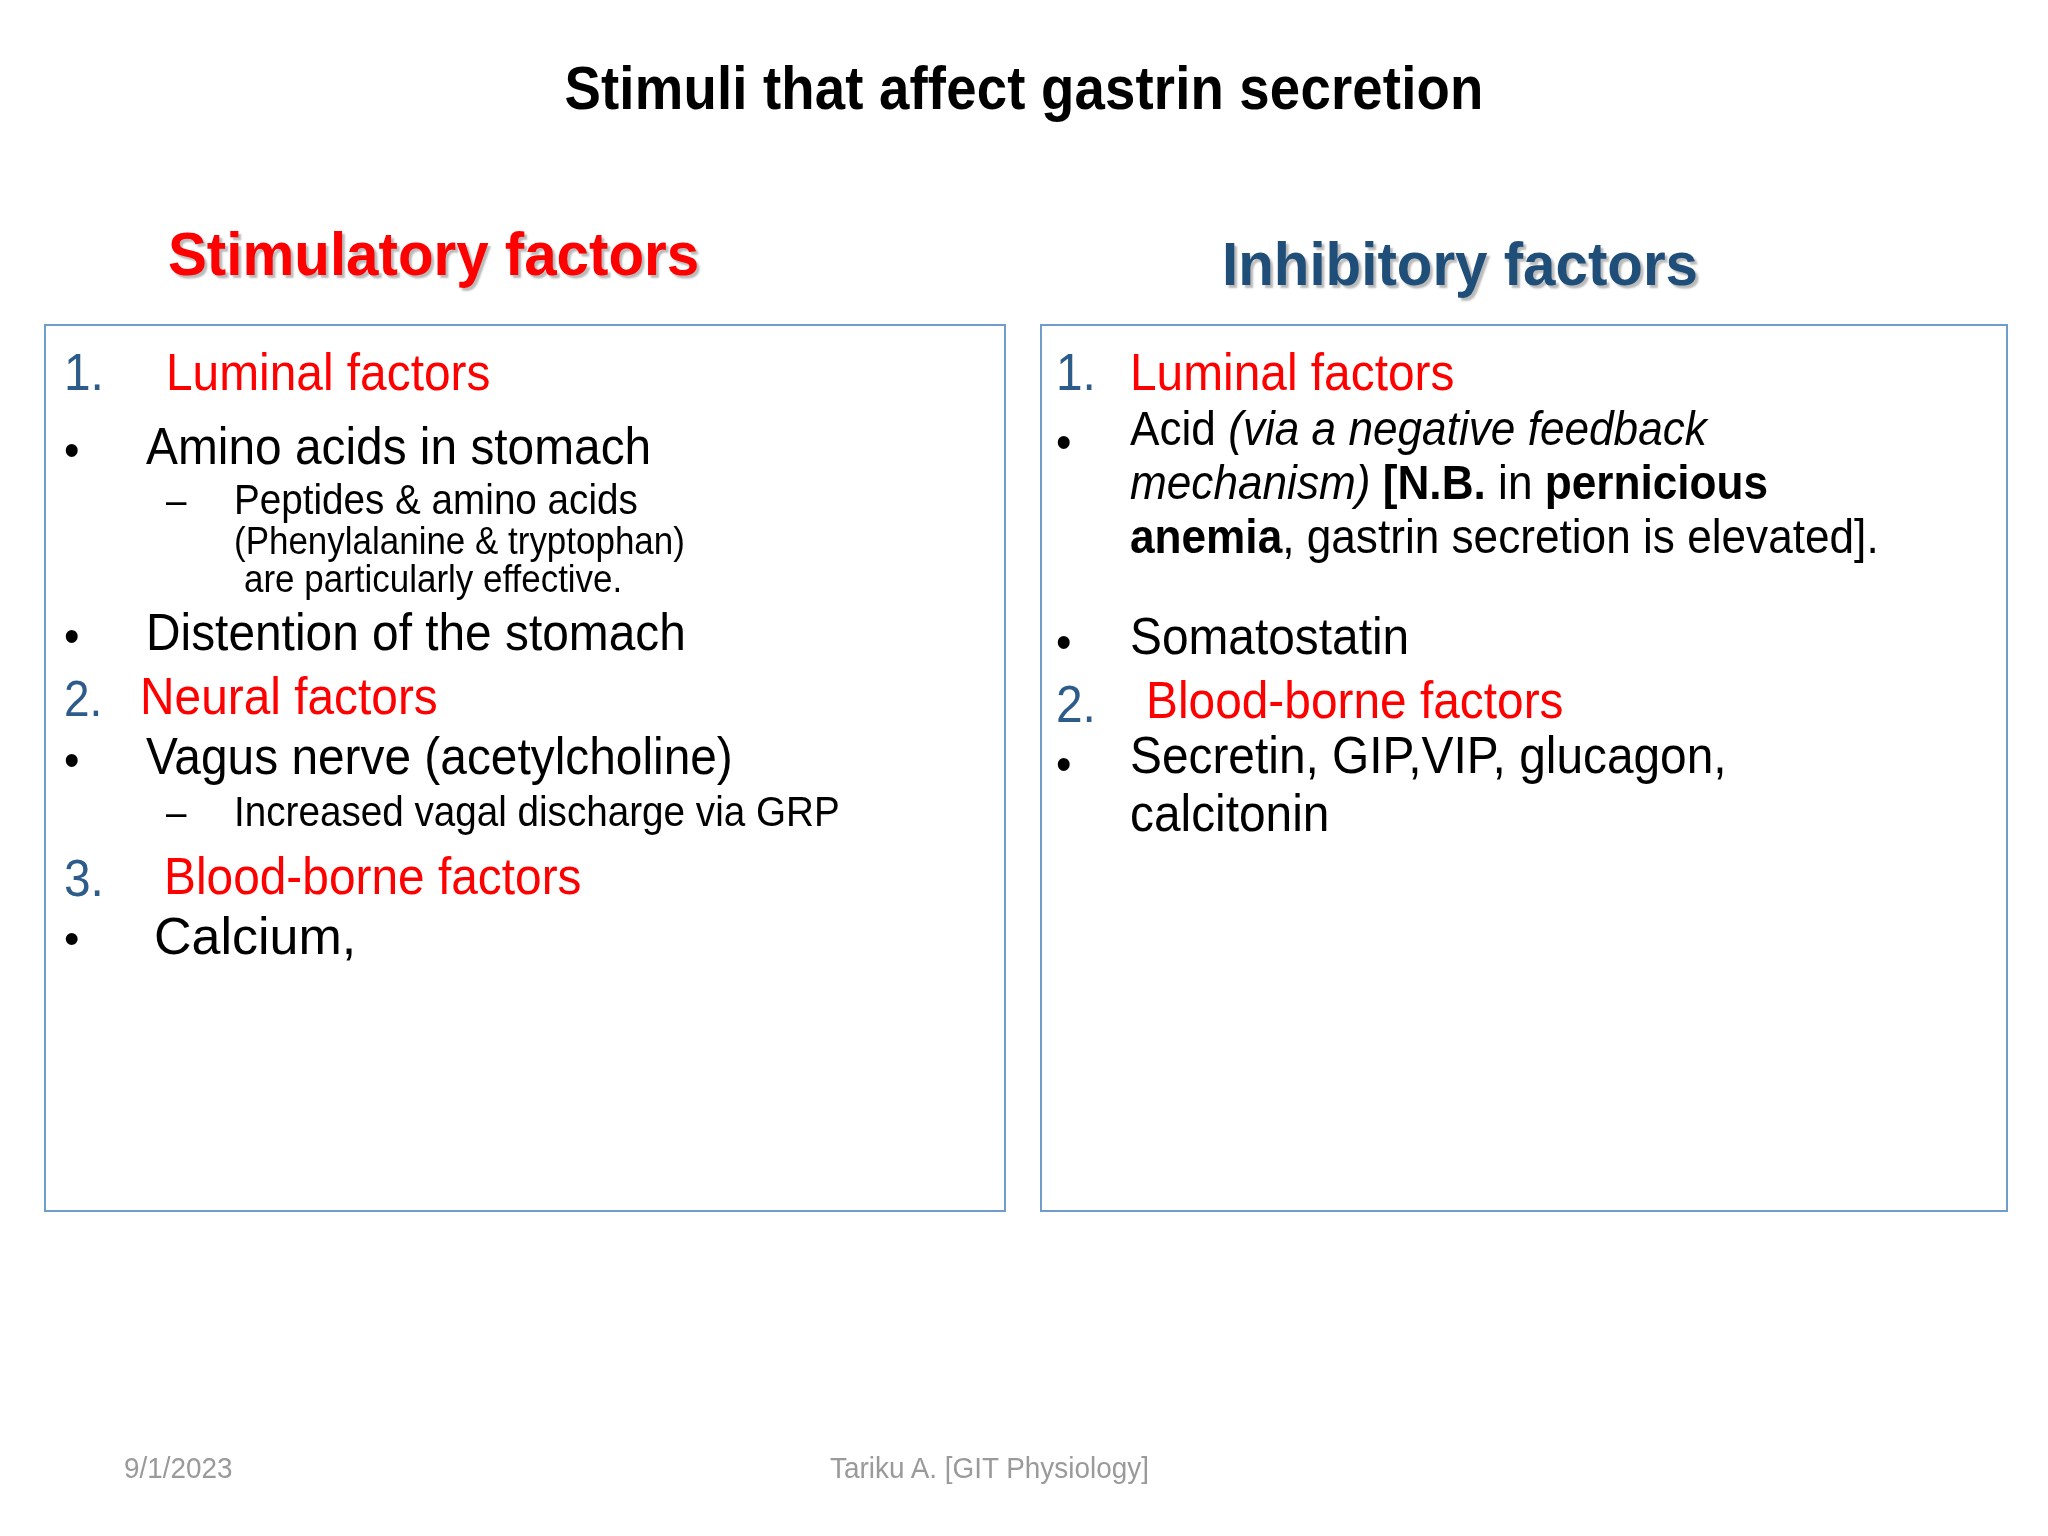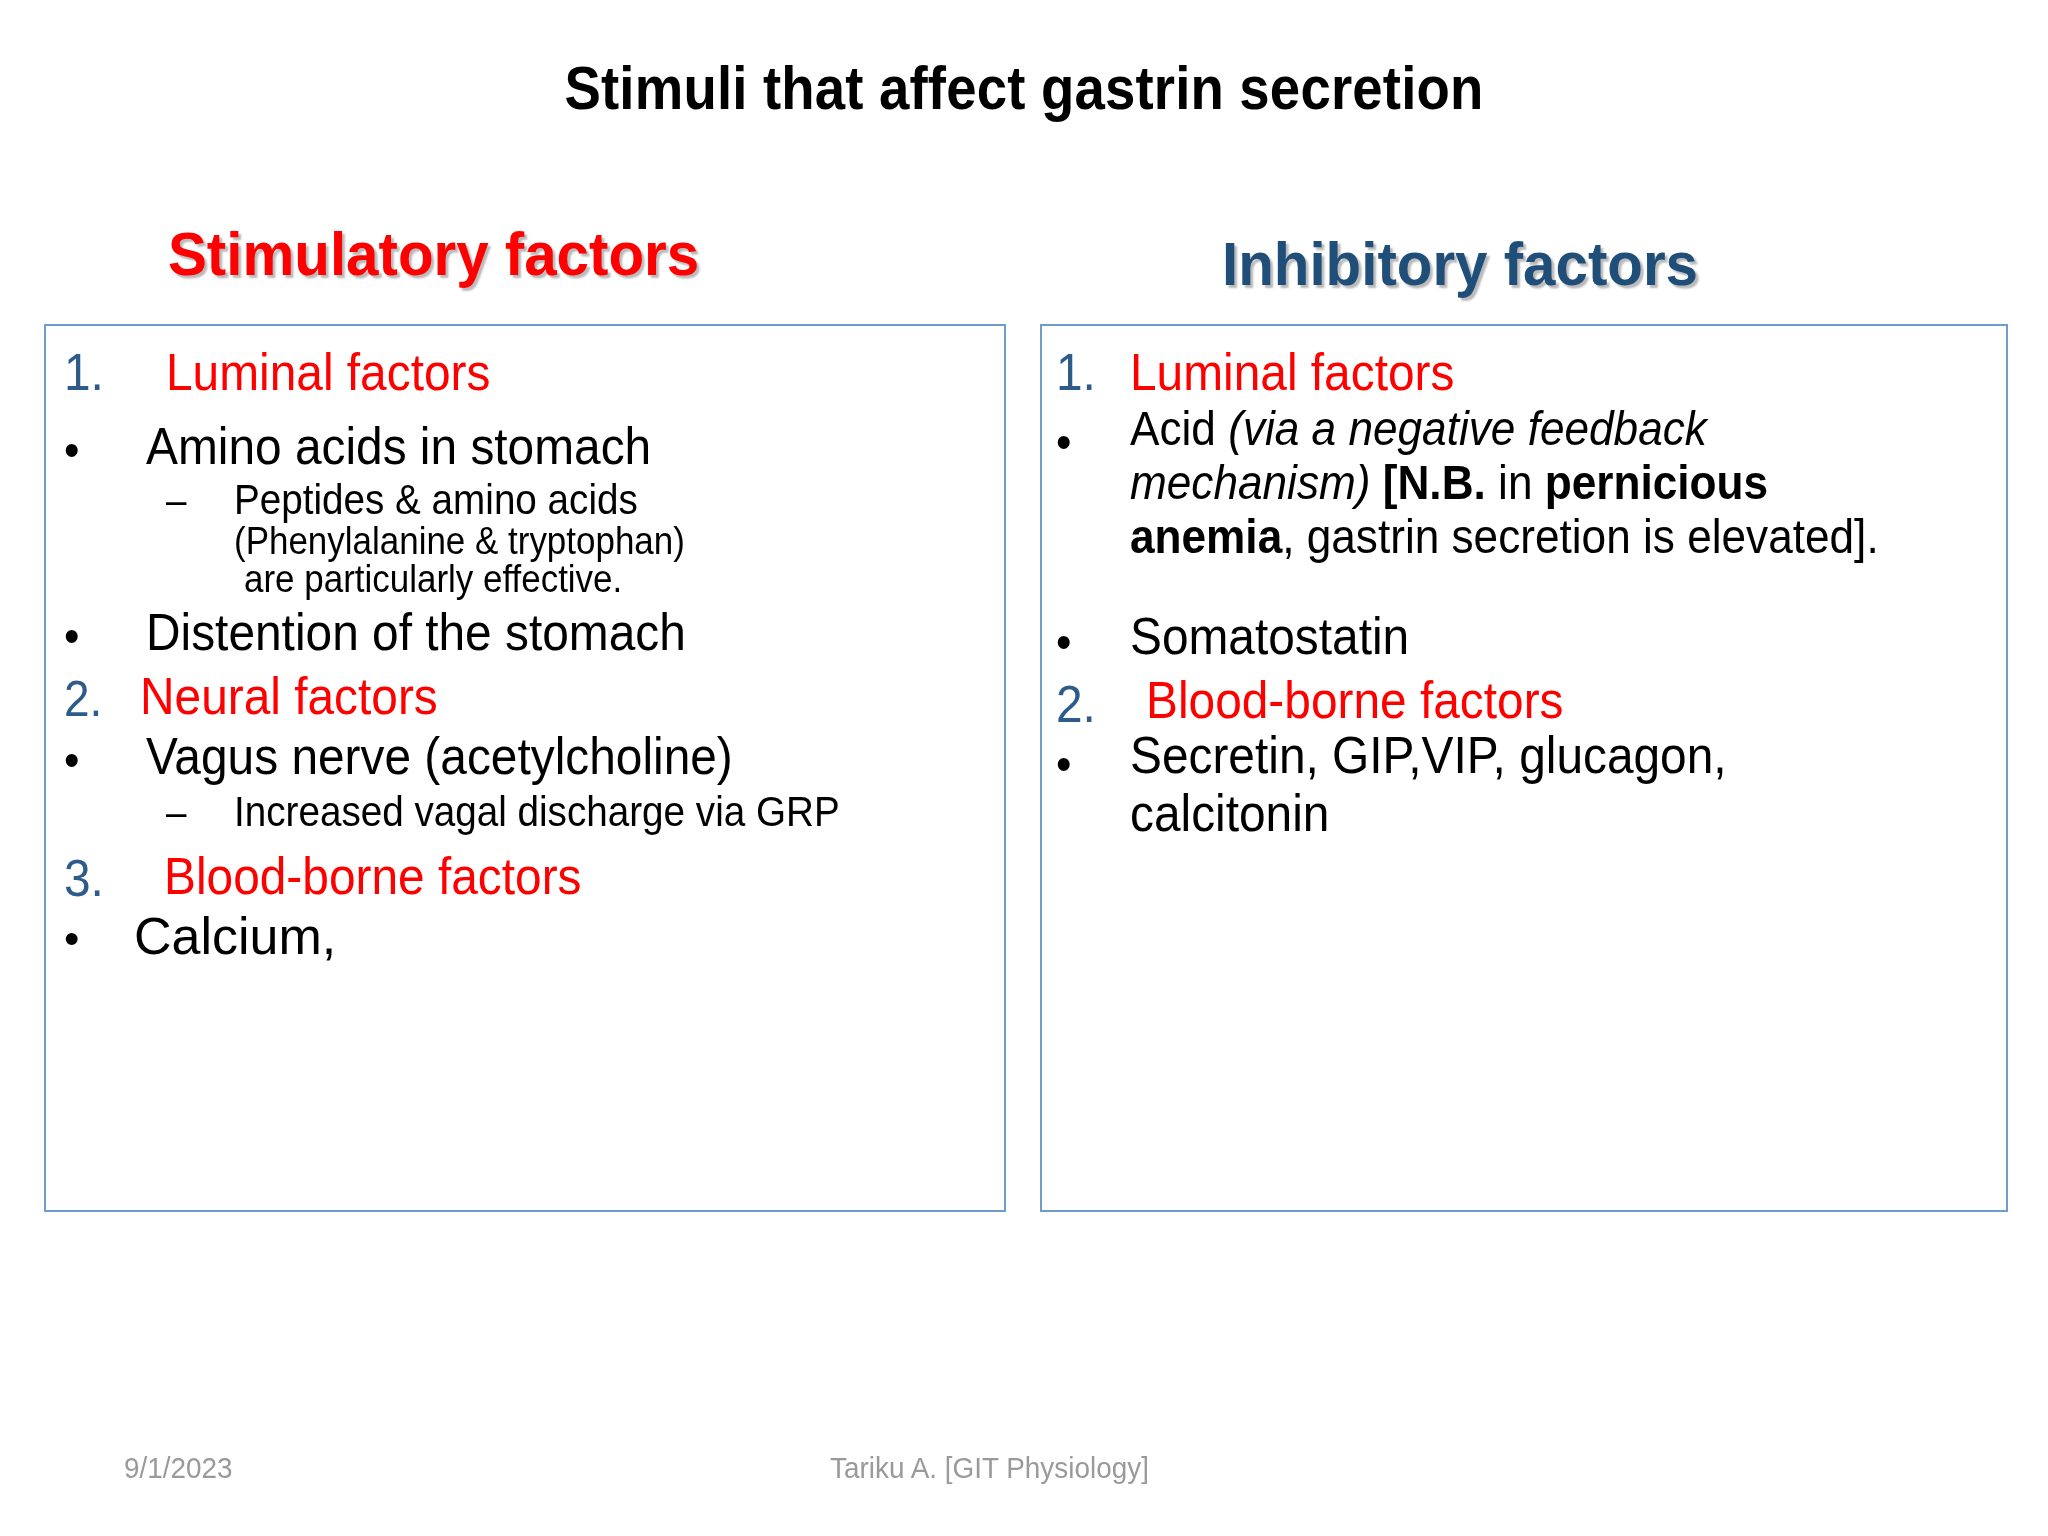--- a/index.html
+++ b/index.html
@@ -162,21 +162,21 @@
     <span class="rtext narrow black" style="left:188px; top:462px; font-size:42px;">Increased vagal discharge via GRP</span>
   </div>
 
   <div>
     <span class="marker narrow num" style="left:18px; top:522px; font-size:52px; width:80px;">3.</span>
     <span class="rtext narrow red" style="left:118px; top:520px; font-size:52px;">Blood-borne factors</span>
   </div>
 
   <div>
     <span class="marker wide black" style="left:18px; top:588px; font-size:44px; width:80px;">•</span>
-    <span class="rtext wide black" style="left:88px; top:580px; font-size:52px;text-align:center;">Calcium,</span>
+    <span class="rtext wide black" style="left:108px; top:580px; font-size:52px;text-align:center;">Calcium,</span>
   </div>
 </div>
 
 <div class="content-box" id="box-inhibitory">
 
   <div>
     <span class="marker narrow num" style="left:14px; top:16px; font-size:52px; width:70px;">1.</span>
     <span class="rtext narrow red" style="left:88px; top:16px; font-size:52px;">Luminal factors</span>
   </div>
 

